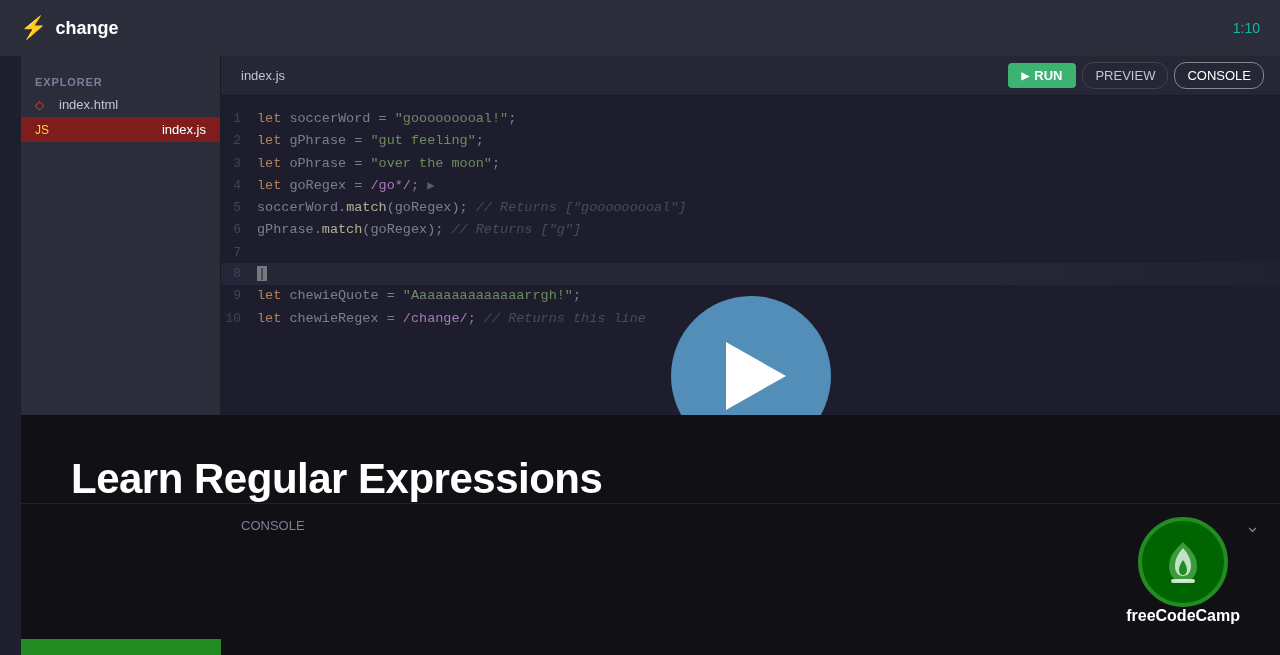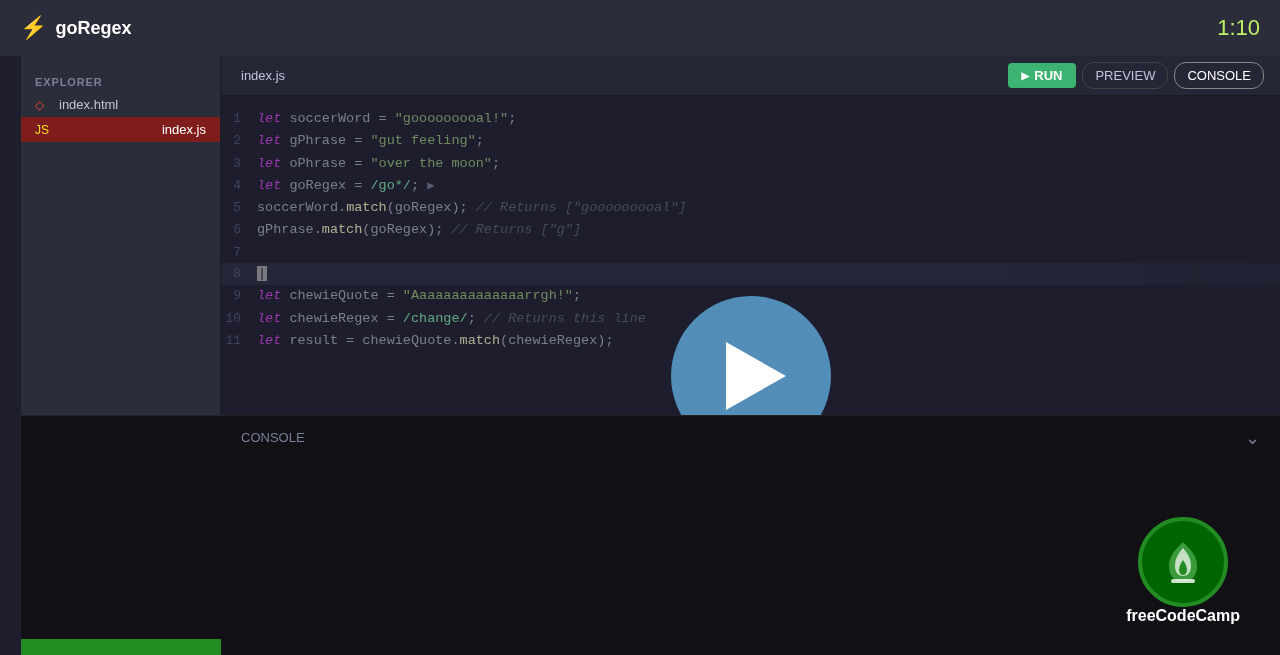--- a/index.html
+++ b/index.html
@@ -5,21 +5,21 @@
     * { margin: 0; padding: 0; box-sizing: border-box; }
     body { width: 1280px; height: 655px; font-family: -apple-system, BlinkMacSystemFont, 'Segoe UI', sans-serif; overflow: hidden; background: #1e1e2e; }
 
     
     .top-nav {
       display: flex; align-items: center; justify-content: space-between;
       background: #2b2d3a; height: 56px; padding: 0 20px;
     }
     .logo { display: flex; align-items: center; gap: 8px; color: #fff; font-size: 18px; font-weight: 600; }
     .logo-icon { color: #4af; font-size: 22px; }
-    .timer { color: #bef264; font-size: 22px; font-weight: 500; }
+    .timer { color: #14b8a6; font-size: 14px; font-weight: 500; }
 
     
     .main-area { display: flex; height: calc(655px - 56px); }
 
     
     .sidebar {
       width: 200px; background: #2b2d3a; flex-shrink: 0;
       padding-top: 12px; border-right: 1px solid #1a1b25; margin-left: 21px;
     }
     .sidebar-section-title {
@@ -68,23 +68,23 @@
     .code-line {
       display: flex; align-items: baseline;
       font-family: 'Courier New', Courier, monospace; font-size: 13.5px;
       line-height: 1.65; padding: 0 16px 0 0;
     }
     .line-num {
       color: #555770; width: 36px; text-align: right; padding-right: 16px;
       flex-shrink: 0; user-select: none; font-size: 13px;
     }
     .code-text { color: #abb2bf; white-space: pre; }
-    .kw { color: #d946ef; font-style: italic; } 
+    .kw { color: #fdba74; } 
     .str { color: #98c379; } 
-    .regex { color: #86efac; text-align: right; } 
+    .regex { color: #f0abfc; text-align: right; } 
     .comment { color: #5c6370; font-style: italic; }
     .fn { color: #fef9c3; }
     .cursor-line { background: #2a2d3e; }
 
     
     .video-overlay {
       position: absolute;
       top: 0; left: 0; right: 0; bottom: 0;
       display: flex; align-items: center; justify-content: center;
       background: rgba(30, 30, 46, 0.35);
@@ -129,21 +129,21 @@
       background: linear-gradient(to right, transparent, rgba(30,30,46,0.6));
       pointer-events: none;
     }
   </style>
 </head>
 <body>
 
 <div class="top-nav">
   <div class="logo">
     <span class="logo-icon">⚡</span>
-    <span>goRegex</span>
+    <span>change</span>
   </div>
   <div class="timer">1:10</div>
 </div>
 
 <div class="main-area">
 
   <div class="sidebar">
     <div class="sidebar-section-title">EXPLORER</div>
 
     <div class="sidebar-item">
@@ -219,38 +219,35 @@
       <div class="code-line">
         <span class="line-num">9</span>
         <span class="code-text"><span class="kw">let</span> chewieQuote = <span class="str">"Aaaaaaaaaaaaaarrgh!"</span>;</span>
       </div>
 
       <div class="code-line">
         <span class="line-num">10</span>
         <span class="code-text"><span class="kw">let</span> chewieRegex = <span class="regex">/change/</span>; <span class="comment">// Returns this line</span></span>
       </div>
 
-      <div class="code-line">
-        <span class="line-num">11</span>
-        <span class="code-text"><span class="kw">let</span> result = chewieQuote.<span class="fn">match</span>(chewieRegex);</span>
-      </div>
 
       <div class="code-fade"></div>
 
       <div class="video-overlay">
         <div class="play-button-circle">
           <svg width="60" height="68" viewBox="0 0 60 68" fill="white">
             <polygon points="0,0 60,34 0,68"></polygon>
           </svg>
         </div>
       </div>
     </div>
 
     <div style="position:absolute; bottom:0; left:-200px; right:0; height:240px; background:#111115; z-index:10;">
       <div style="position:relative; width:100%; height:100%;">
+        <div class="bottom-title">Learn Regular Expressions</div>
 
         <div class="console-bar">
           <span class="console-bar-label">CONSOLE</span>
           <span class="console-chevron">⌄</span>
         </div>
 
         <div class="fcc-badge">
           <div class="fcc-logo">
             <svg width="52" height="52" viewBox="0 0 52 52" fill="none">
 

